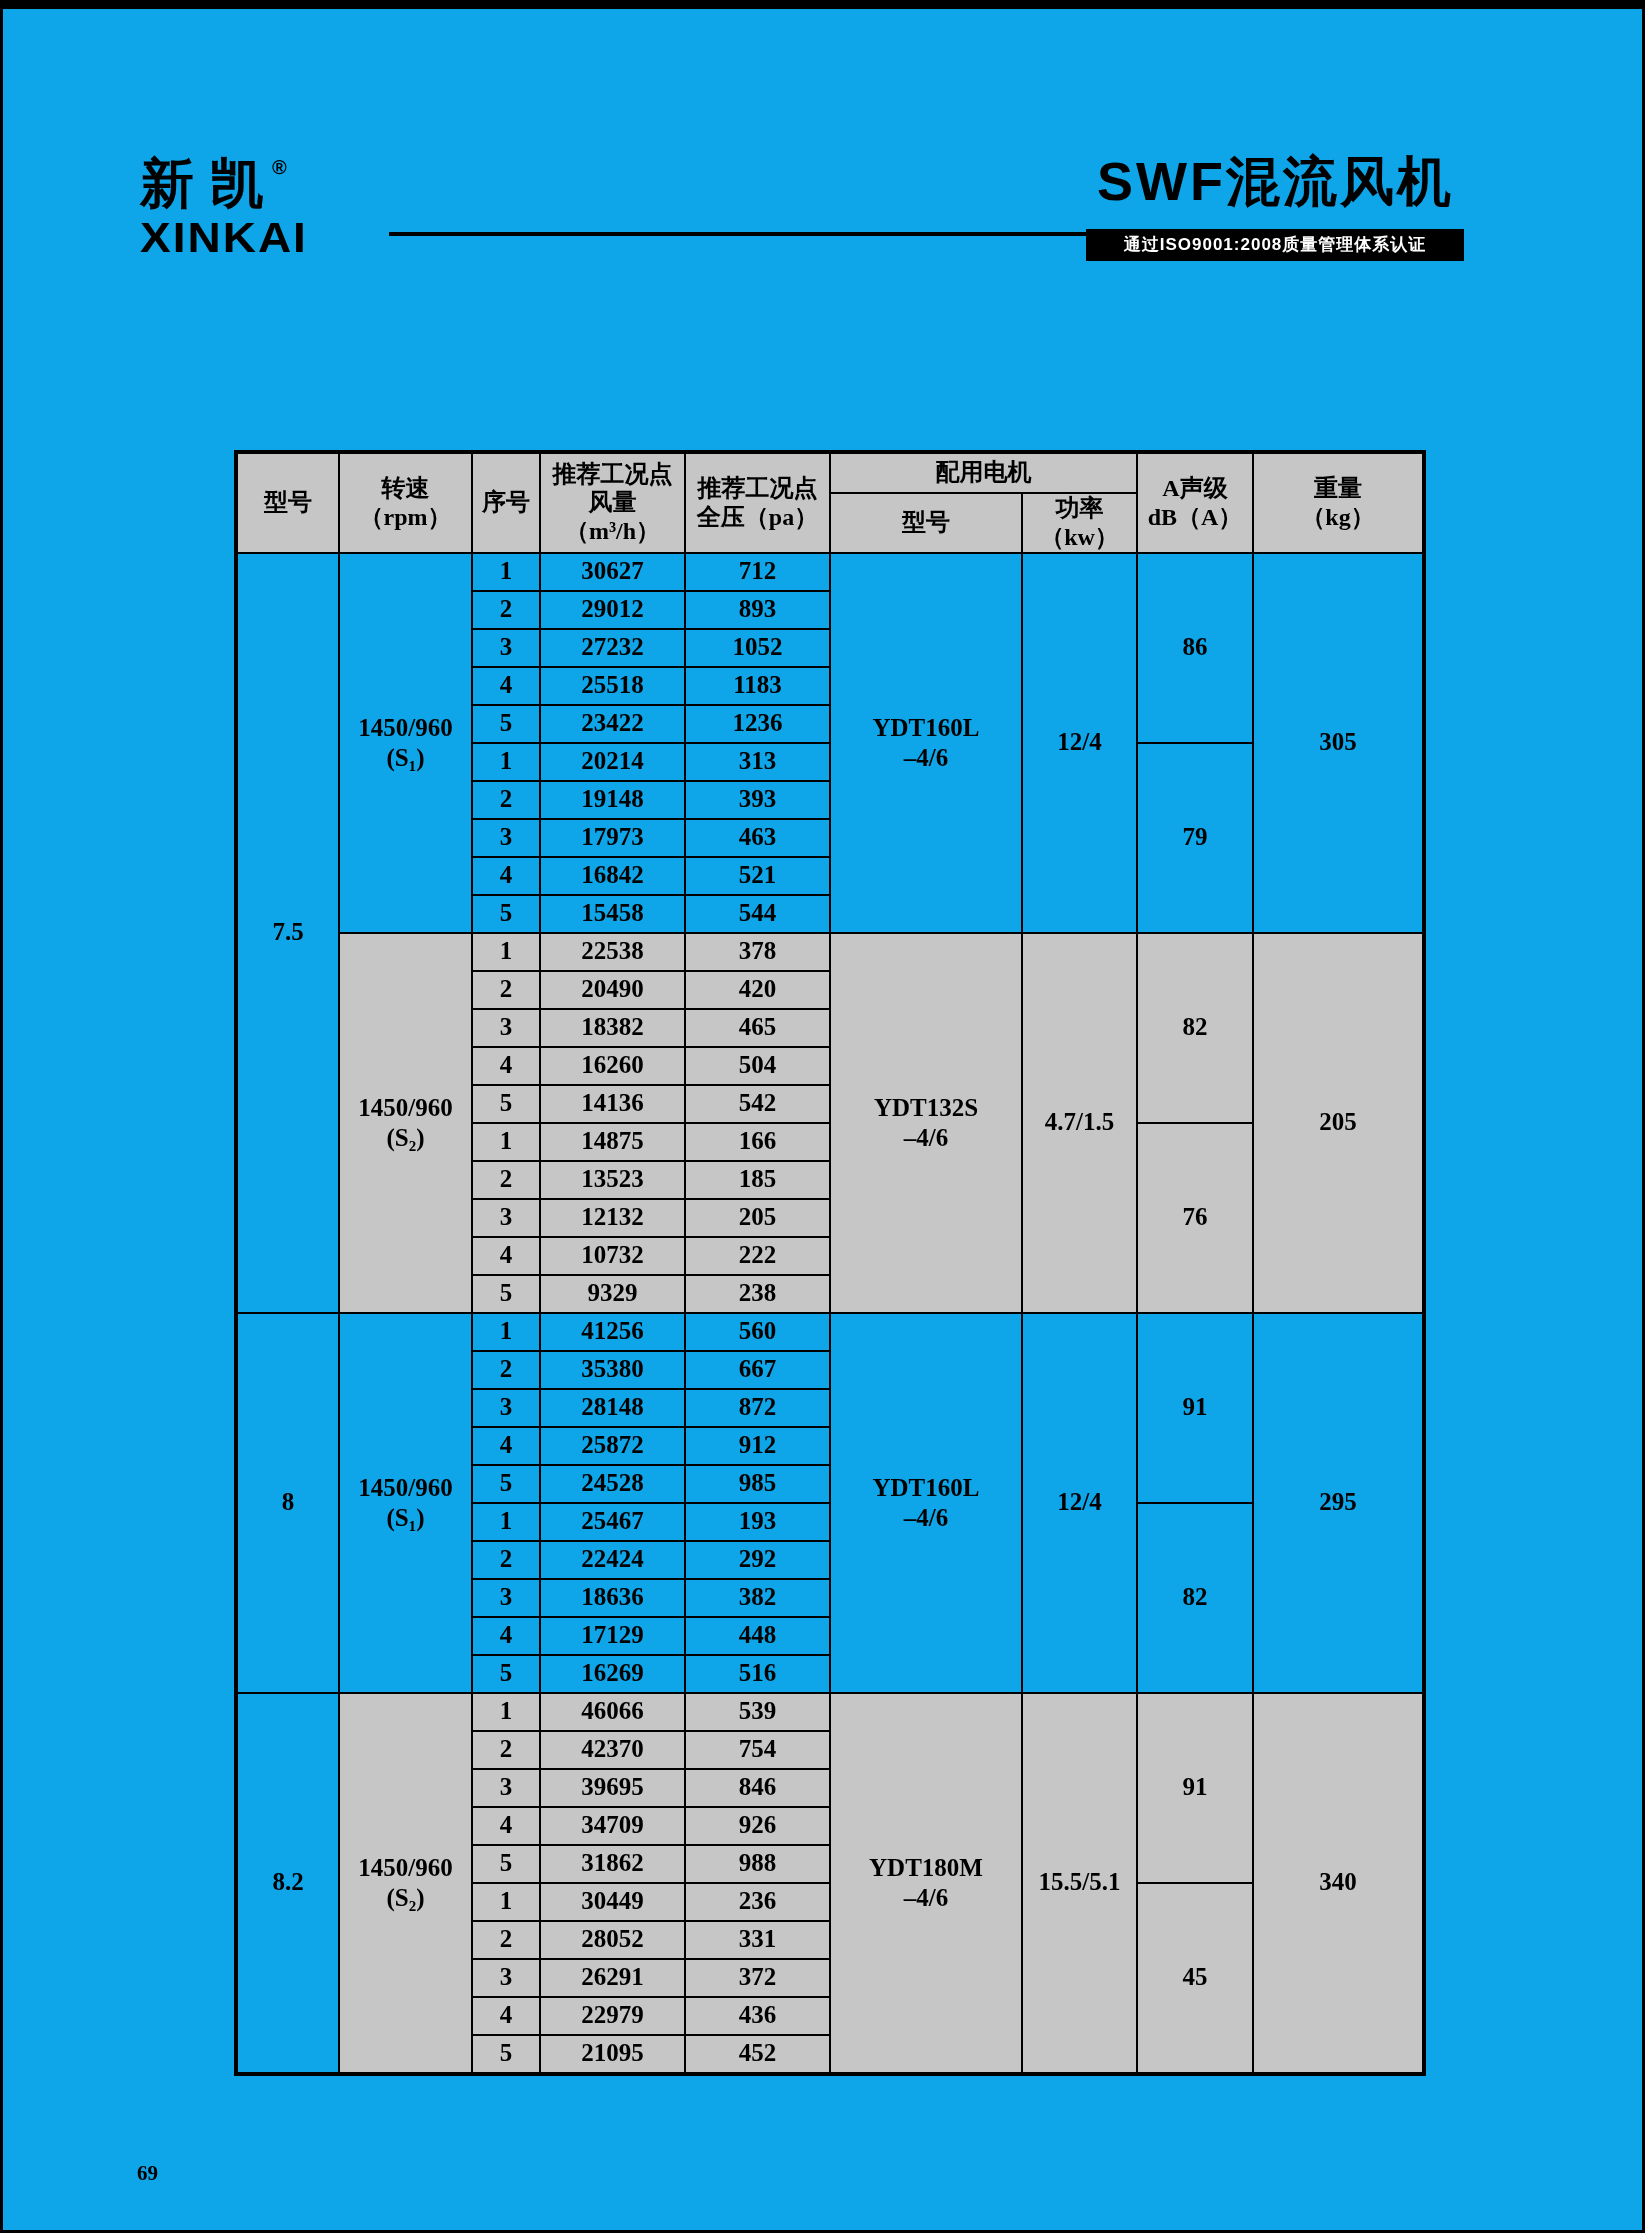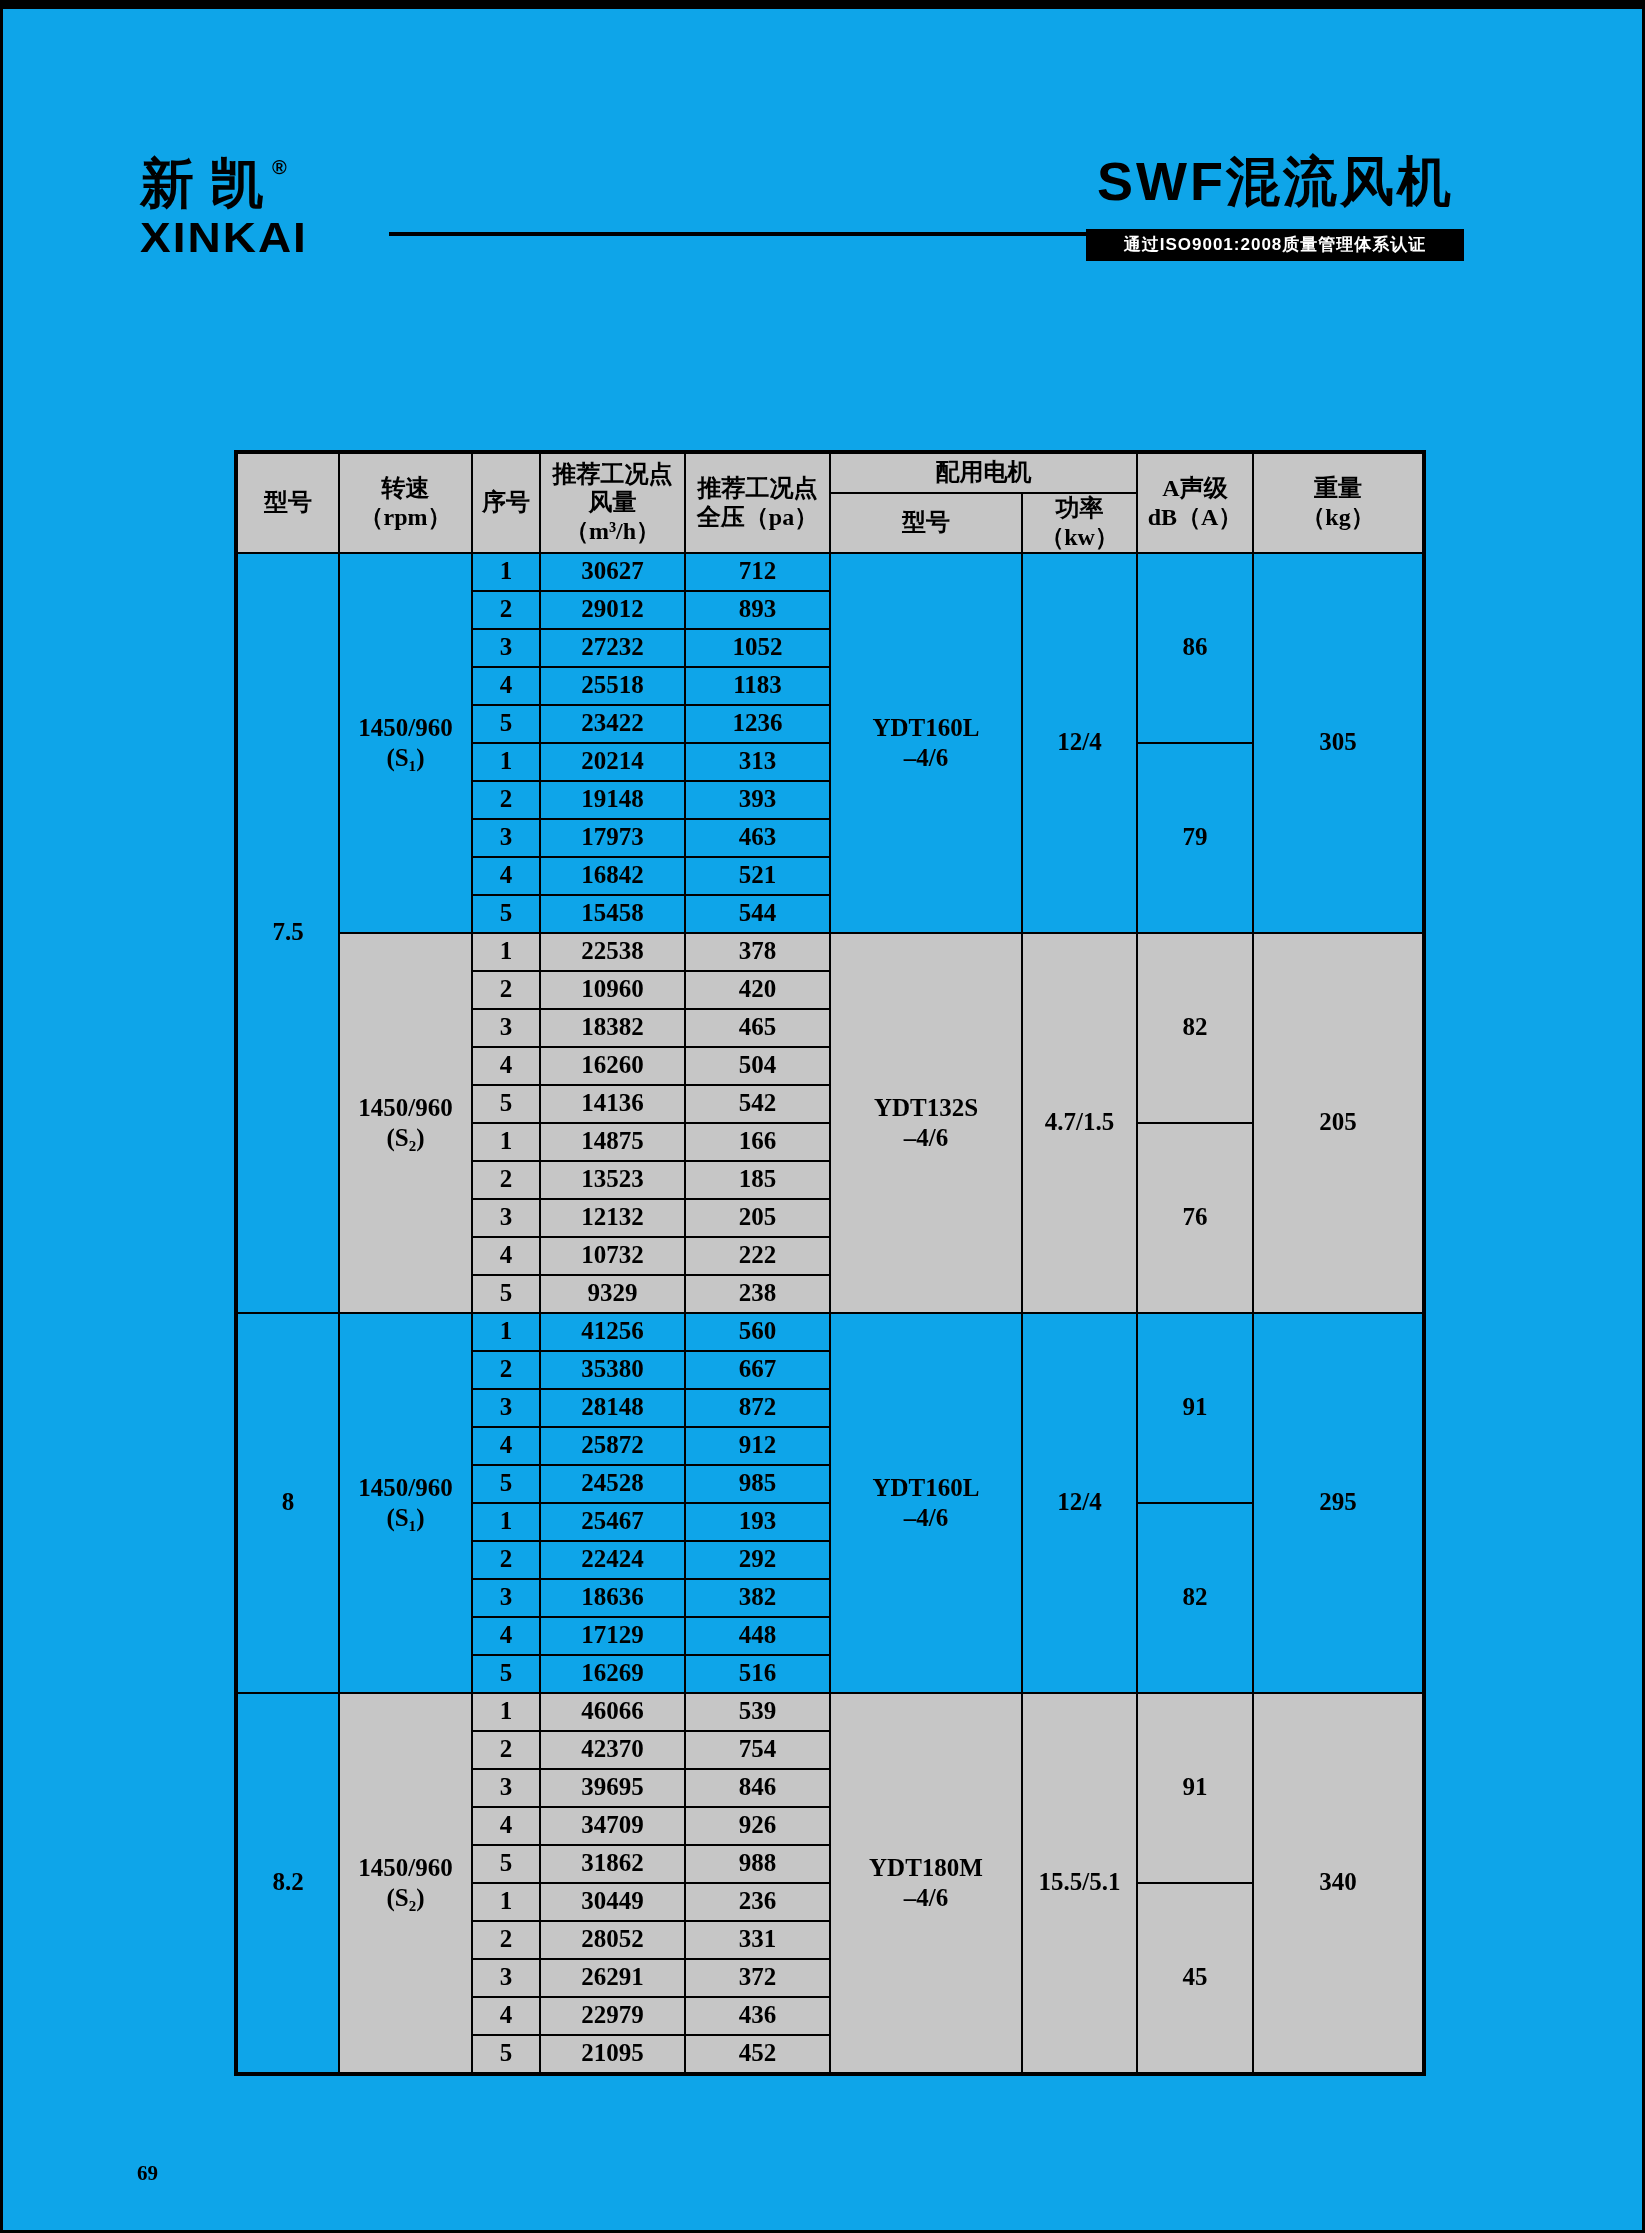--- a/index.html
+++ b/index.html
@@ -178,21 +178,21 @@
       <td rowspan="10" class="two-line g">
             <div>YDT132S</div>
             <div>–4/6</div>
           </td>
       <td rowspan="10" class="g">4.7/1.5</td>
       <td rowspan="5" class="g">82</td>
       <td rowspan="10" class="g">205</td>
     </tr>
     <tr>
           <td class="g">2</td>
-          <td class="g">10960</td>
+          <td class="g">20490</td>
           <td class="g">420</td>
         </tr>
     <tr>
           <td class="g">3</td>
           <td class="g">18382</td>
           <td class="g">465</td>
         </tr>
     <tr>
           <td class="g">4</td>
           <td class="g">16260</td>

